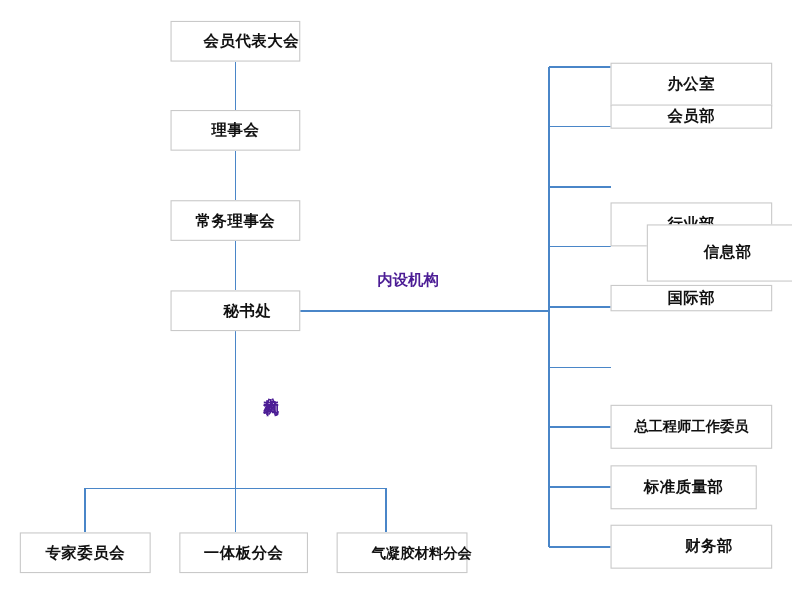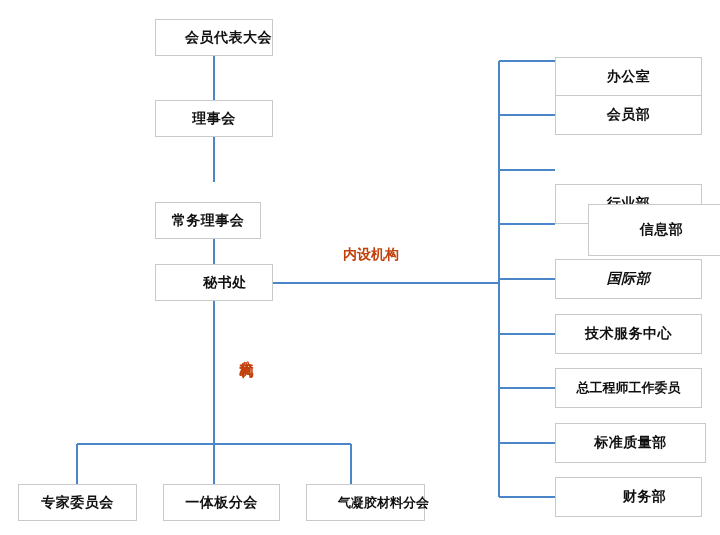--- a/index.html
+++ b/index.html
@@ -38,21 +38,21 @@
     font-size: 14px;
     letter-spacing: 0.5px;
     white-space: nowrap;
   }
   .node-box.small-text {
     font-size: 13px;
     letter-spacing: 0px;
   }
   .chart-label {
     position: absolute;
-    color: #c2410c;
+    color: #4c1d95;
     font-weight: bold;
     font-size: 14px;
     white-space: nowrap;
   }
   .chart-label.vertical {
     writing-mode: vertical-rl;
     text-orientation: upright;
     letter-spacing: 1px;
     line-height: 1;
   }
@@ -88,53 +88,50 @@
       <line x1="351" y1="444" x2="351" y2="484"></line>
     </g>
   </svg>
 
   <div class="node-box" style="left:155px; top:19px; width:118px; height:37px;justify-content:flex-end;">
     <span>会员代表大会</span>
   </div>
   <div class="node-box" style="left:155px; top:100px; width:118px; height:37px;">
     <span>理事会</span>
   </div>
-  <div class="node-box" style="left:155px; top:182px; width:106px; height:37px;margin-top:20px;">
+  <div class="node-box" style="left:155px; top:182px; width:118px; height:37px;">
     <span>常务理事会</span>
   </div>
   <div class="node-box" style="left:155px; top:264px; width:118px; height:37px;padding-left:22px;">
     <span>秘书处</span>
   </div>
 
   <div class="chart-label" style="left:343px; top:246px;">内设机构</div>
 
   <div class="chart-label vertical" style="left:240px; top:350px;">分支机构</div>
 
   <div class="node-box" style="left:555px; top:41px; width:147px; height:40px;margin-top:16px;">
     <span>办公室</span>
   </div>
-  <div class="node-box" style="left:555px; top:95px; width:147px; height:40px;">
+  <div class="node-box" style="left:555px; top:95px; width:147px; height:22px;">
     <span>会员部</span>
   </div>
   <div class="node-box" style="left:555px; top:150px; width:147px; height:40px;margin-top:34px;">
     <span>行业部</span>
   </div>
   <div class="node-box" style="left:588px; top:204px; width:147px; height:52px;text-align:center;">
     <span>信息部</span>
   </div>
-  <div class="node-box" style="left:555px; top:259px; width:147px; height:40px;font-style:italic;">
+  <div class="node-box" style="left:555px; top:259px; width:147px; height:24px;">
     <span>国际部</span>
-  </div>
-  <div class="node-box" style="left:555px; top:314px; width:147px; height:40px;">
-    <span>技术服务中心</span>
   </div>
   <div class="node-box small-text" style="left:555px; top:368px; width:147px; height:40px;">
     <span>总工程师工作委员</span>
   </div>
-  <div class="node-box" style="left:555px; top:423px; width:151px; height:40px;">
+  <div class="node-box" style="left:555px; top:423px; width:133px; height:40px;">
     <span>标准质量部</span>
   </div>
   <div class="node-box" style="left:555px; top:477px; width:147px; height:40px;padding-left:32px;">
     <span>财务部</span>
   </div>
 
   <div class="node-box" style="left:18px; top:484px; width:119px; height:37px;">
     <span>专家委员会</span>
   </div>
   <div class="node-box" style="left:163px; top:484px; width:117px; height:37px;">

